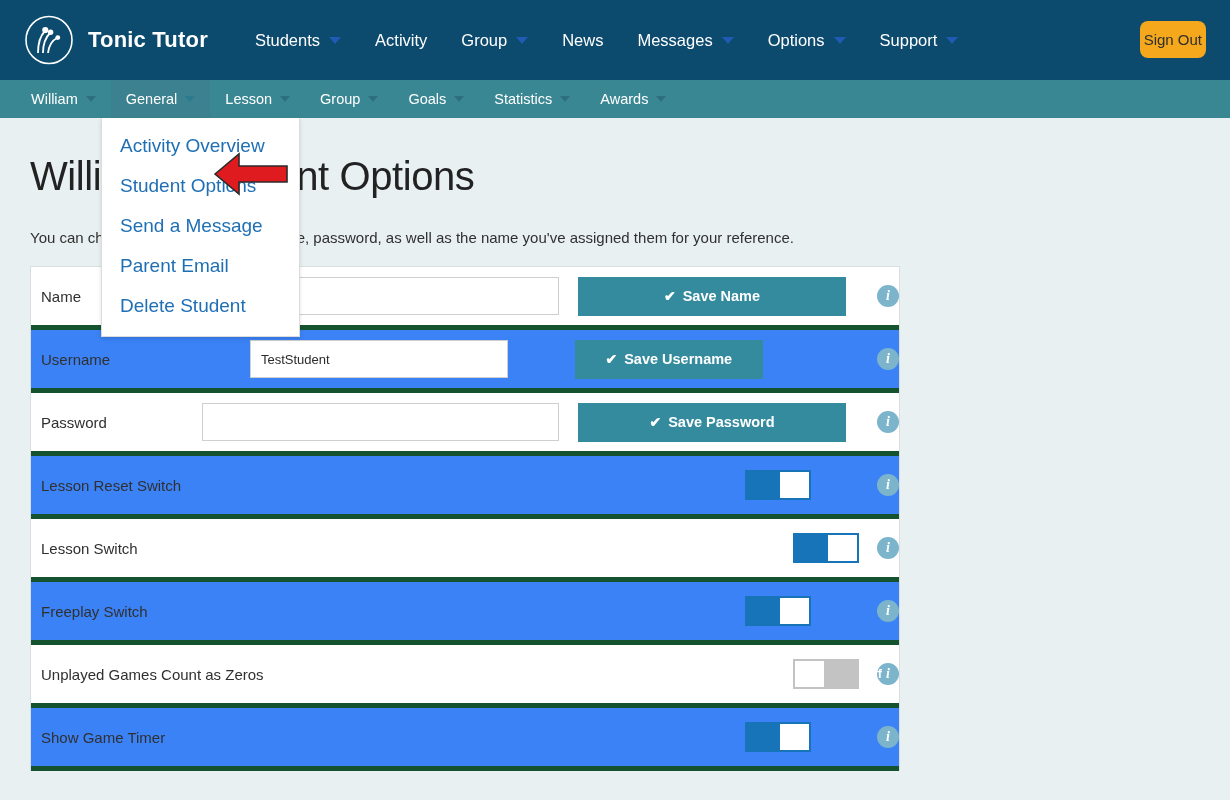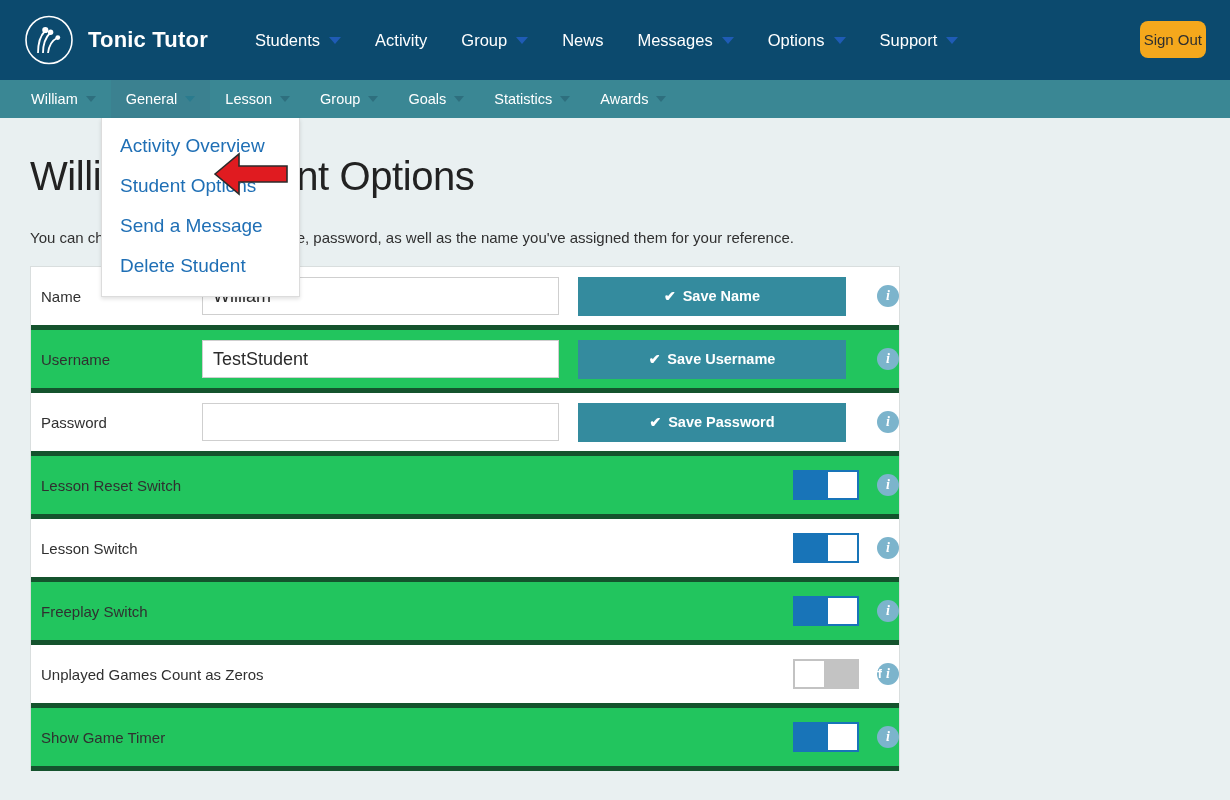--- a/index.html
+++ b/index.html
@@ -148,34 +148,34 @@
     border-bottom: none;
   }
   .opt-row {
     display: flex;
     align-items: center;
     height: 63px;
     padding: 0 0 0 10px;
     border-bottom: 5px solid #14532d;
     background: #ffffff;
   }
-  .opt-row.alt { background: #22c55e; }
+  .opt-row.alt { background: #3b82f6; gap: 48px; }
   .opt-label {
     font-size: 15px;
     color: #303030;
     flex: 0 0 161px;
     white-space: nowrap;
   }
   .opt-input {
     width: 357px;
     height: 38px;
     border: 1px solid #cfcfcf;
     background: #ffffff;
     font-family: "Liberation Sans", sans-serif;
-    font-size: 18px;
+    font-size: 13px;
     color: #2b2b2b;
     padding: 0 10px;
   }
   .opt-save {
     width: 268px;
     height: 39px;
     margin-left: 19px;
     background: #348b9e;
     border: none;
     color: #ffffff;
@@ -401,18 +401,19 @@
       <span class="info-icon">i</span>
     </div>
 
   </div>
 </div>
 
 <div id="general-dropdown">
   <a class="dd-item">Activity Overview</a>
   <a class="dd-item">Student Options</a>
   <a class="dd-item">Send a Message</a>
+  <a class="dd-item">Parent Email</a>
   <a class="dd-item">Delete Student</a>
 </div>
 
 <svg id="pointer-arrow" viewBox="0 0 76 44">
   <polygon points="2,22 26,2 26,14 74,14 74,30 26,30 26,42" fill="#e01b20" stroke="#2b2b2b" stroke-width="1.6" stroke-linejoin="miter"></polygon>
 </svg>
 
 </body></html>

